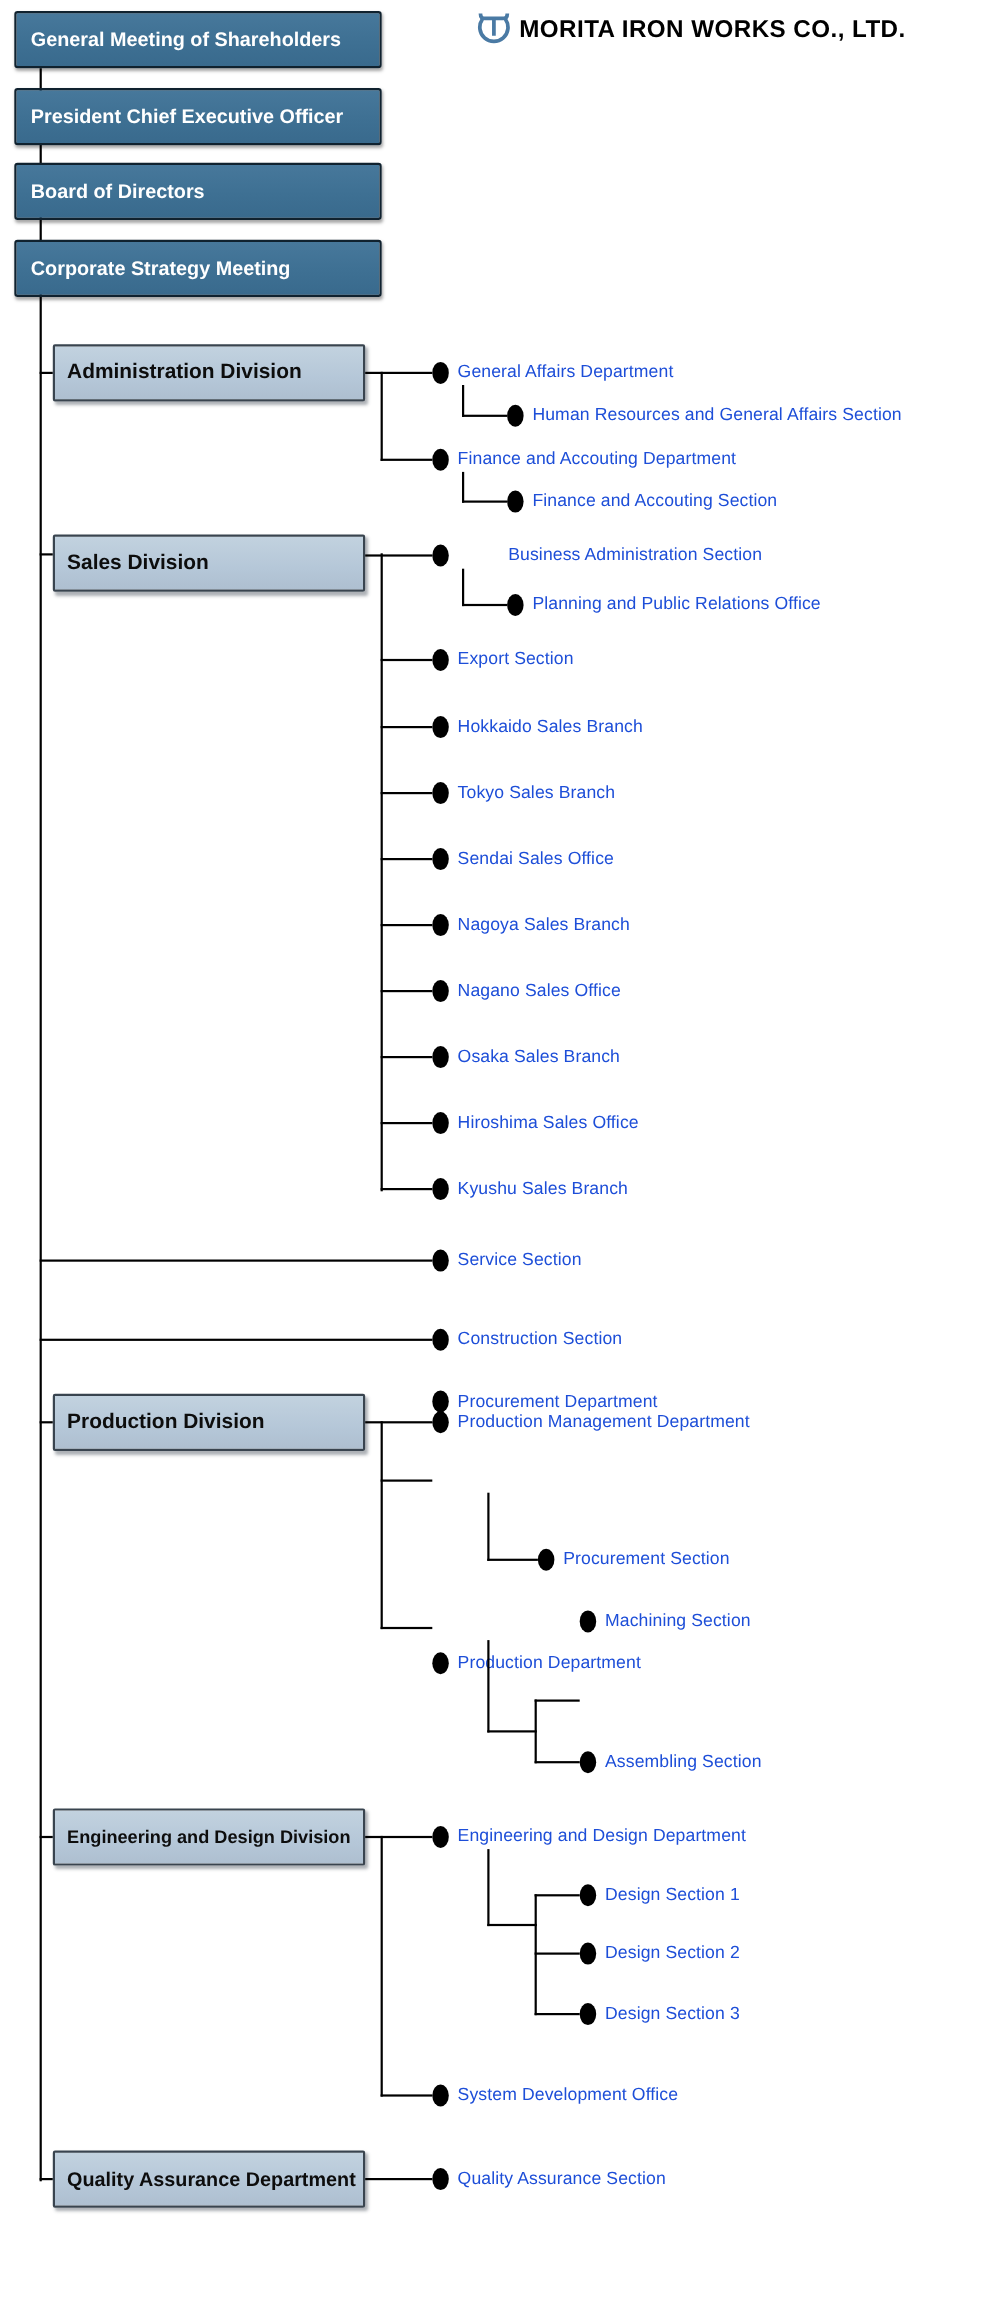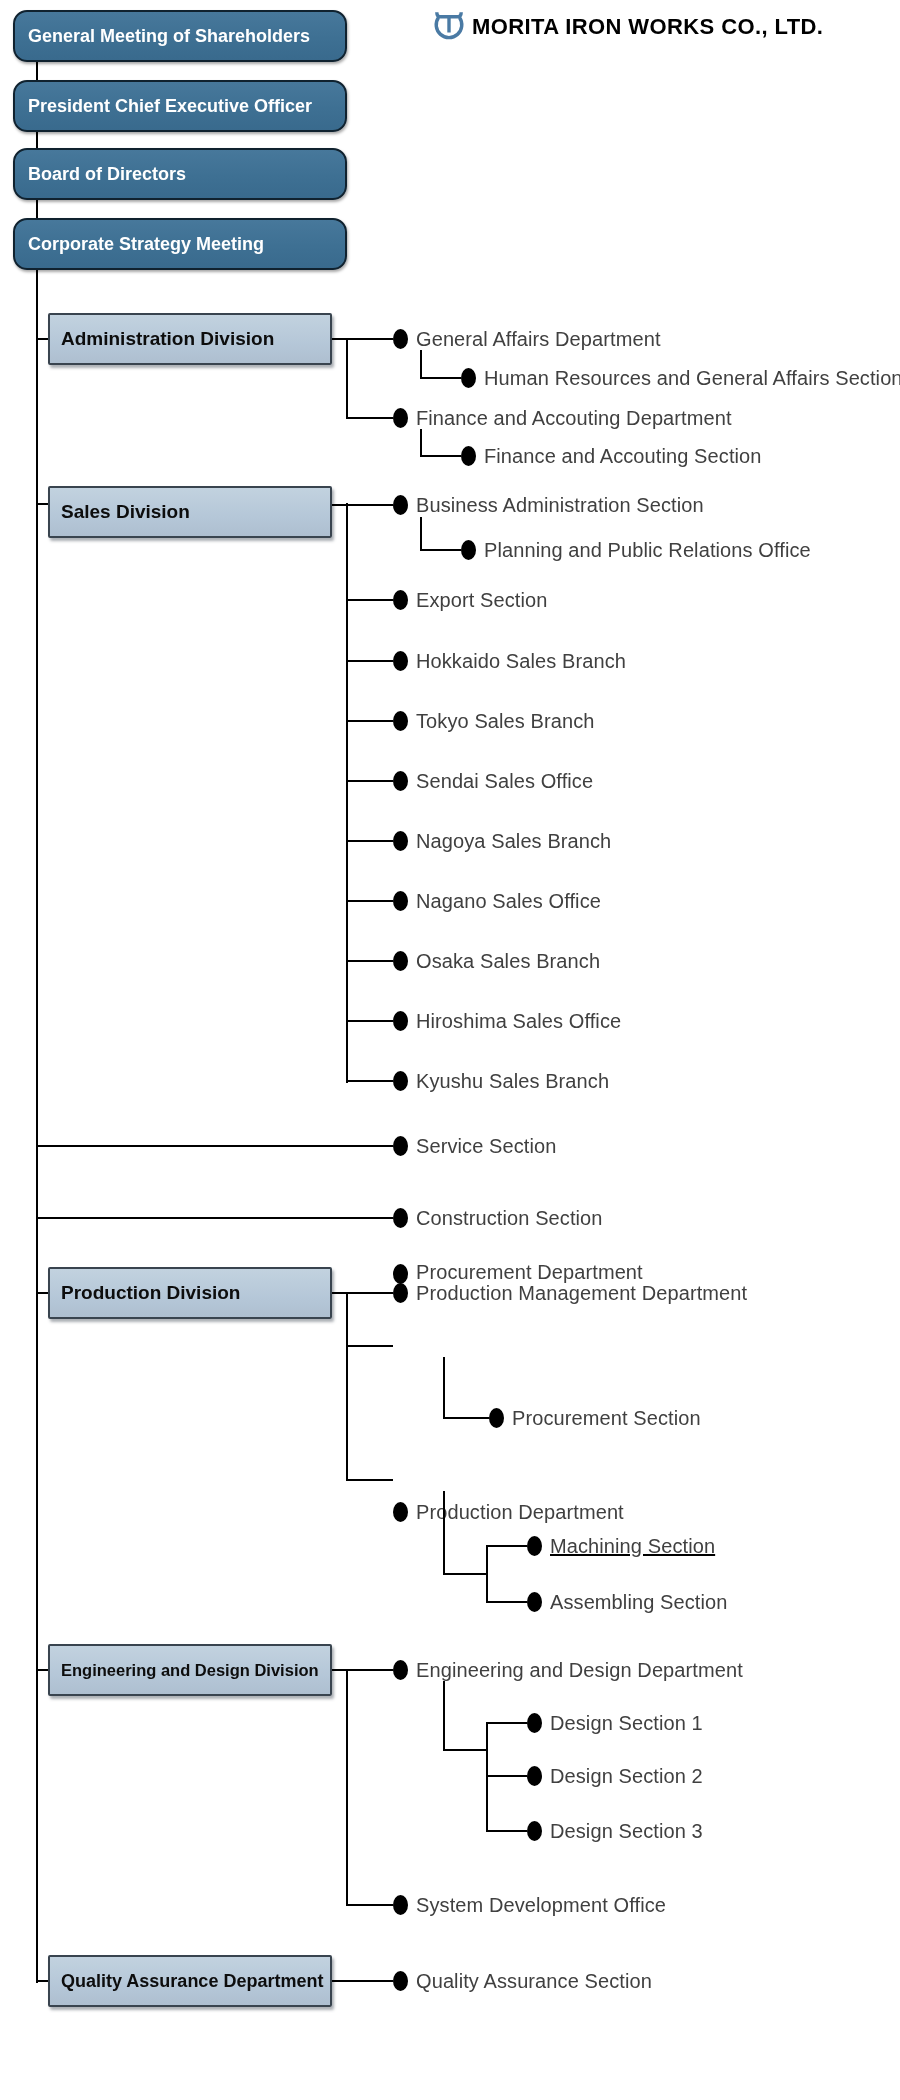--- a/index.html
+++ b/index.html
@@ -8,21 +8,21 @@
     font-family:"Liberation Sans","DejaVu Sans",sans-serif;
   }
   
   .hline,.vline{position:absolute;background:#000000;}
   .hline{height:2px;}
   .vline{width:2px;}
   
   .gov-box{
     position:absolute;left:13px;width:334px;height:52px;box-sizing:border-box;
     background:linear-gradient(180deg,#47789b 0%,#3e7093 55%,#396a8d 100%);
-    border:2px solid #10222f;border-radius:14px;
+    border:2px solid #10222f;border-radius:3px;
     box-shadow:1px 2px 3px rgba(0,0,0,0.35);
     display:flex;align-items:center;padding-left:13px;
     color:#ffffff;font-size:18px;font-weight:700;white-space:nowrap;
   }
   
   .div-box{
     position:absolute;left:48px;width:284px;height:52px;box-sizing:border-box;
     background:linear-gradient(180deg,#c2d2df 0%,#b5c7d8 60%,#aebfd0 100%);
     border:2px solid #39444f;border-radius:2px;
     box-shadow:2px 3px 3px rgba(70,80,90,0.45);
@@ -32,21 +32,21 @@
   .div-box.tight{font-size:16.5px;}
   .div-box.semi{font-size:18px;align-items:center;}
   
   .node{
     position:absolute;height:28px;display:flex;align-items:center;white-space:nowrap;
   }
   .bullet{
     width:15px;height:20px;border-radius:50%;background:#000000;
     margin-right:8px;flex:0 0 auto;
   }
-  .node .lbl{font-size:20px;color:#404040;letter-spacing:0.1px;}
+  .node .lbl{font-size:16px;color:#1d4ed8;letter-spacing:0.1px;}
   
   #company-title{
     position:absolute;left:472px;top:11px;height:32px;line-height:32px;
     font-size:22px;font-weight:700;letter-spacing:0.4px;color:#000000;white-space:nowrap;
   }
   #company-logo{position:absolute;left:432px;top:8px;width:34px;height:34px;}
 </style>
 </head>
 <body>
 
@@ -104,21 +104,21 @@
   <div class="node" style="left:461px;top:442px;">
       <span class="bullet"></span>
       <span class="lbl">Finance and Accouting Section</span>
     </div>
 
   <div class="div-box" style="top:486px;">
       <span>Sales Division</span>
     </div>
   <div class="vline" style="left:346px;top:503px;height:580px;"></div>
   <div class="hline" style="left:332px;top:504px;width:61px;"></div>
-  <div class="node" style="left:393px;top:491px;">
+  <div class="node" style="left:393px;top:491px;gap:46px;">
       <span class="bullet"></span>
       <span class="lbl">Business Administration Section</span>
     </div>
   <div class="vline" style="left:420px;top:517px;height:34px;"></div>
   <div class="hline" style="left:420px;top:549px;width:41px;"></div>
   <div class="node" style="left:461px;top:536px;">
       <span class="bullet"></span>
       <span class="lbl">Planning and Public Relations Office</span>
     </div>
   <div class="hline" style="left:346px;top:599px;width:47px;"></div>
@@ -200,21 +200,21 @@
     </div>
   <div class="hline" style="left:346px;top:1479px;width:47px;"></div>
   <div class="node" style="left:393px;top:1466px;margin-top:32px;">
       <span class="bullet"></span>
       <span class="lbl">Production Department</span>
     </div>
   <div class="vline" style="left:443px;top:1491px;height:84px;"></div>
   <div class="hline" style="left:443px;top:1573px;width:45px;"></div>
   <div class="vline" style="left:486px;top:1545px;height:58px;"></div>
   <div class="hline" style="left:486px;top:1545px;width:41px;"></div>
-  <div class="node" style="left:527px;top:1532px;text-decoration:underline;">
+  <div class="node" style="left:527px;top:1460px;">
       <span class="bullet"></span>
       <span class="lbl">Machining Section</span>
     </div>
   <div class="hline" style="left:486px;top:1601px;width:41px;"></div>
   <div class="node" style="left:527px;top:1588px;">
       <span class="bullet"></span>
       <span class="lbl">Assembling Section</span>
     </div>
 
   <div class="div-box tight" style="top:1644px;">

